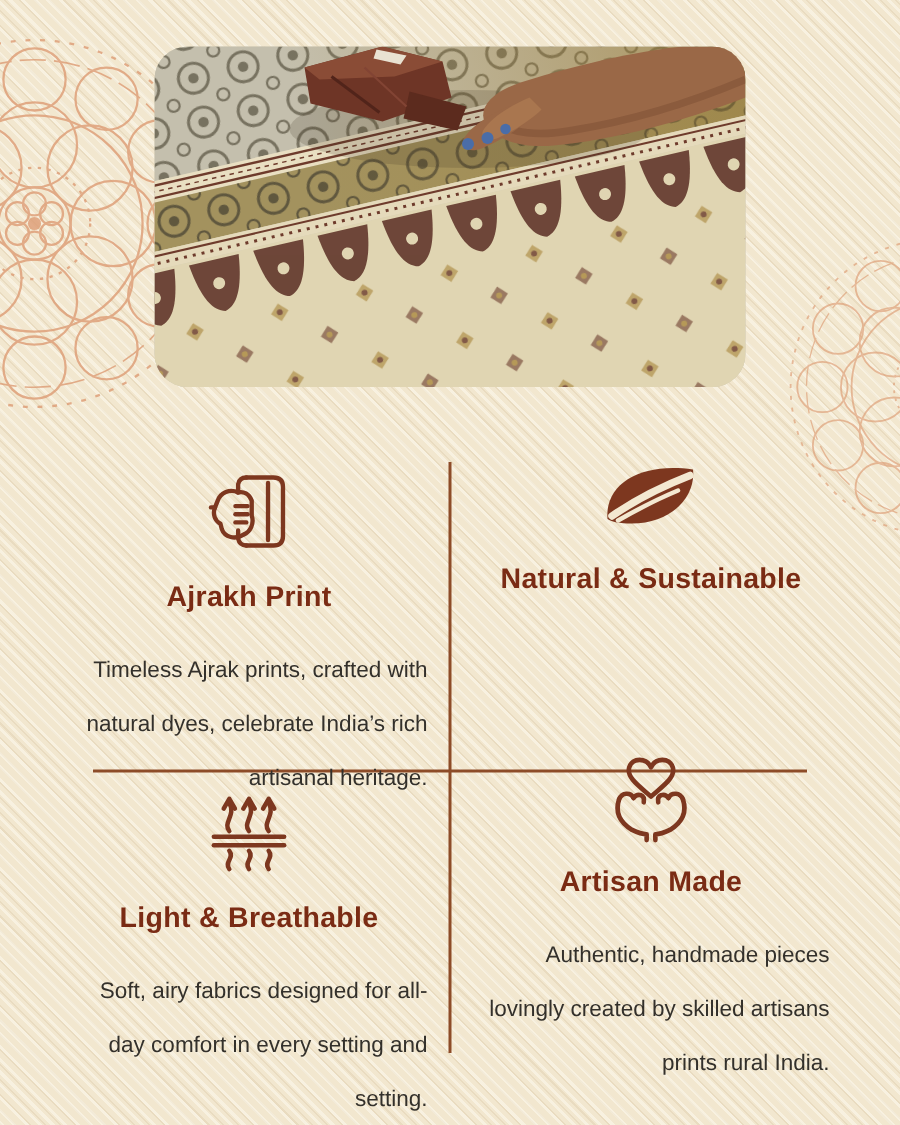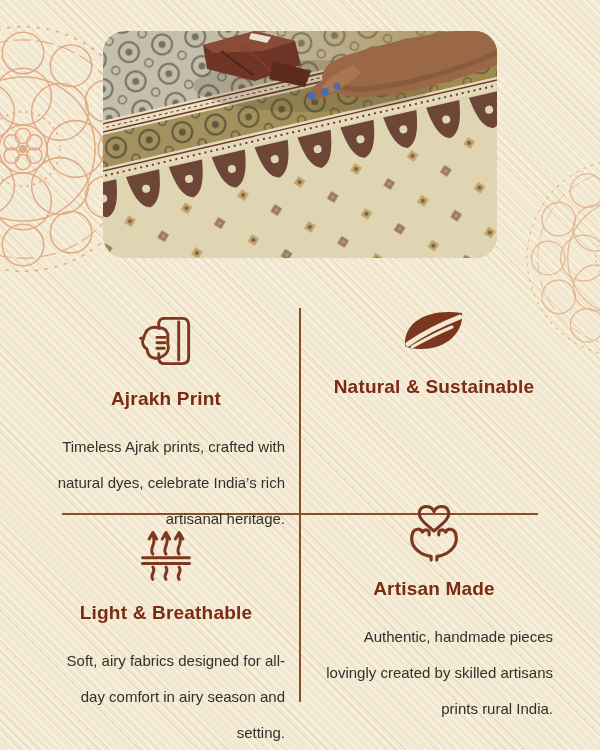--- a/index.html
+++ b/index.html
@@ -242,21 +242,21 @@
           <path d="M28 15 L32 8 L36 15"></path>
           <path d="M46 31 C 41 25 51 20 46 11"></path>
           <path d="M42 15 L46 8 L50 15"></path>
           <path d="M18 58 C 14 53 22 50 18 45"></path>
           <path d="M32 58 C 28 53 36 50 32 45"></path>
           <path d="M46 58 C 42 53 50 50 46 45"></path>
         </g>
       </svg>
     </div>
     <div class="feature-title">Light &amp; Breathable</div>
-    <div class="feature-desc">Soft, airy fabrics designed for all-day comfort in airy season and setting.</div>
+    <div class="feature-desc">Soft, airy fabrics designed for all-day comfort in every setting and setting.</div>
   </div>
 
   <div class="cell cell-br">
     <div class="icon-box">
       <svg width="62" height="62" viewBox="0 0 64 64">
         <g class="ico" stroke-width="3">
           <path d="M32 12 C 29 5 19 5 17 12 C 15 19 24 25 32 32 C 40 25 49 19 47 12 C 45 5 35 5 32 12 Z"></path>
           <path d="M10 34 C 7 43 11 50 19 55 C 23 57 27 58 29 58 L 29 62"></path>
           <path d="M10 34 C 12 29 18 29 20 33"></path>
           <path d="M20 33 C 23 29 28 31 27 36"></path>

